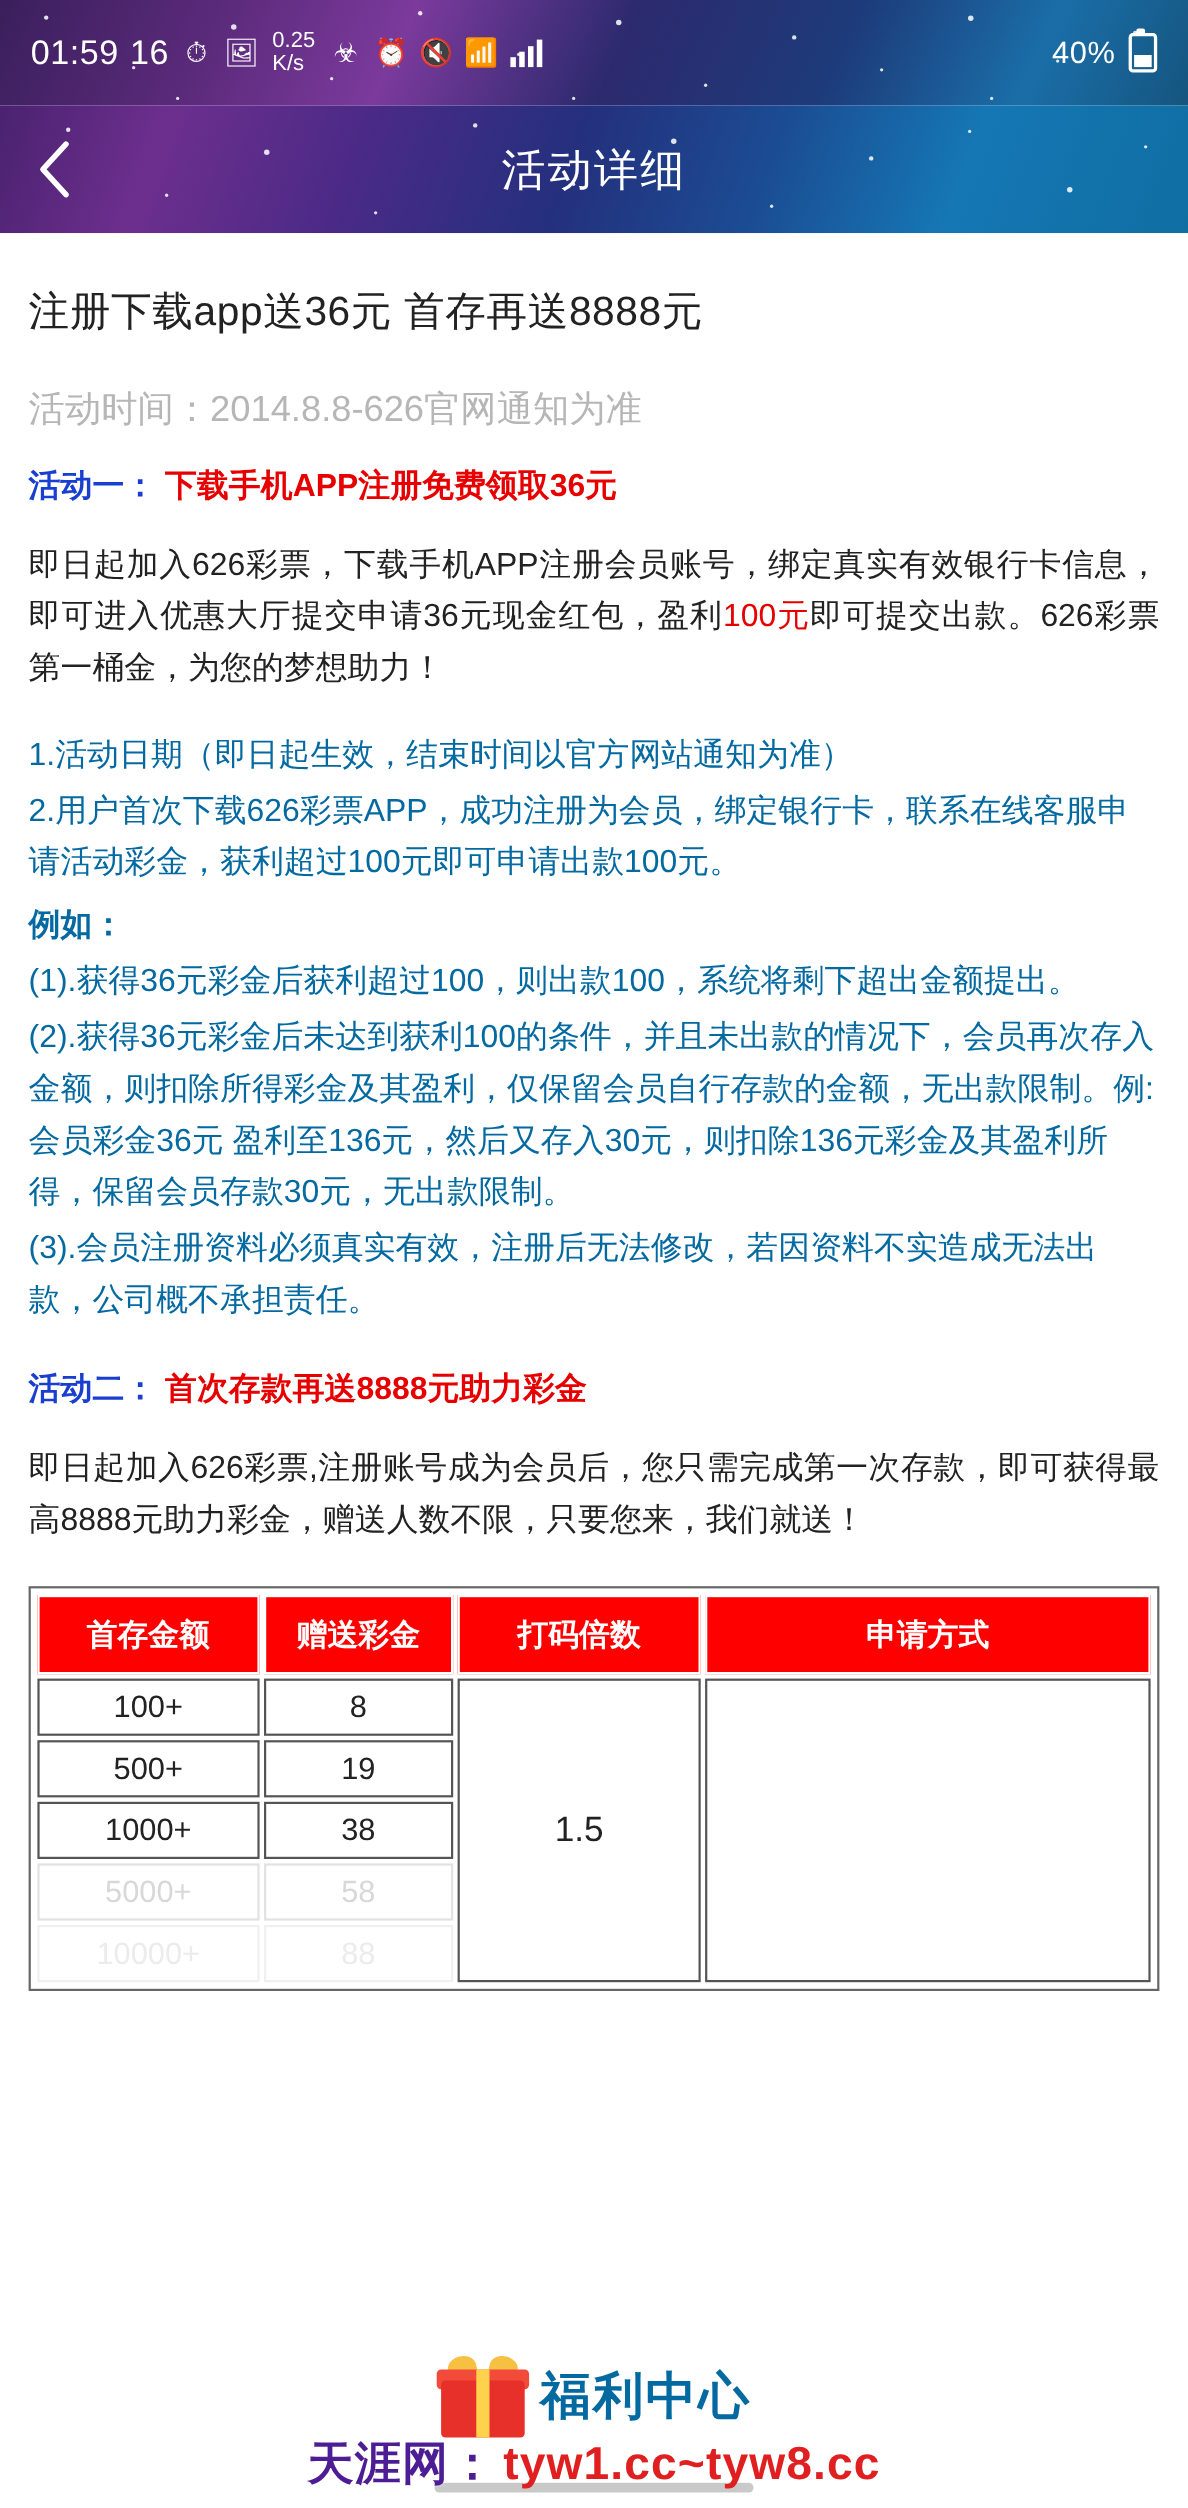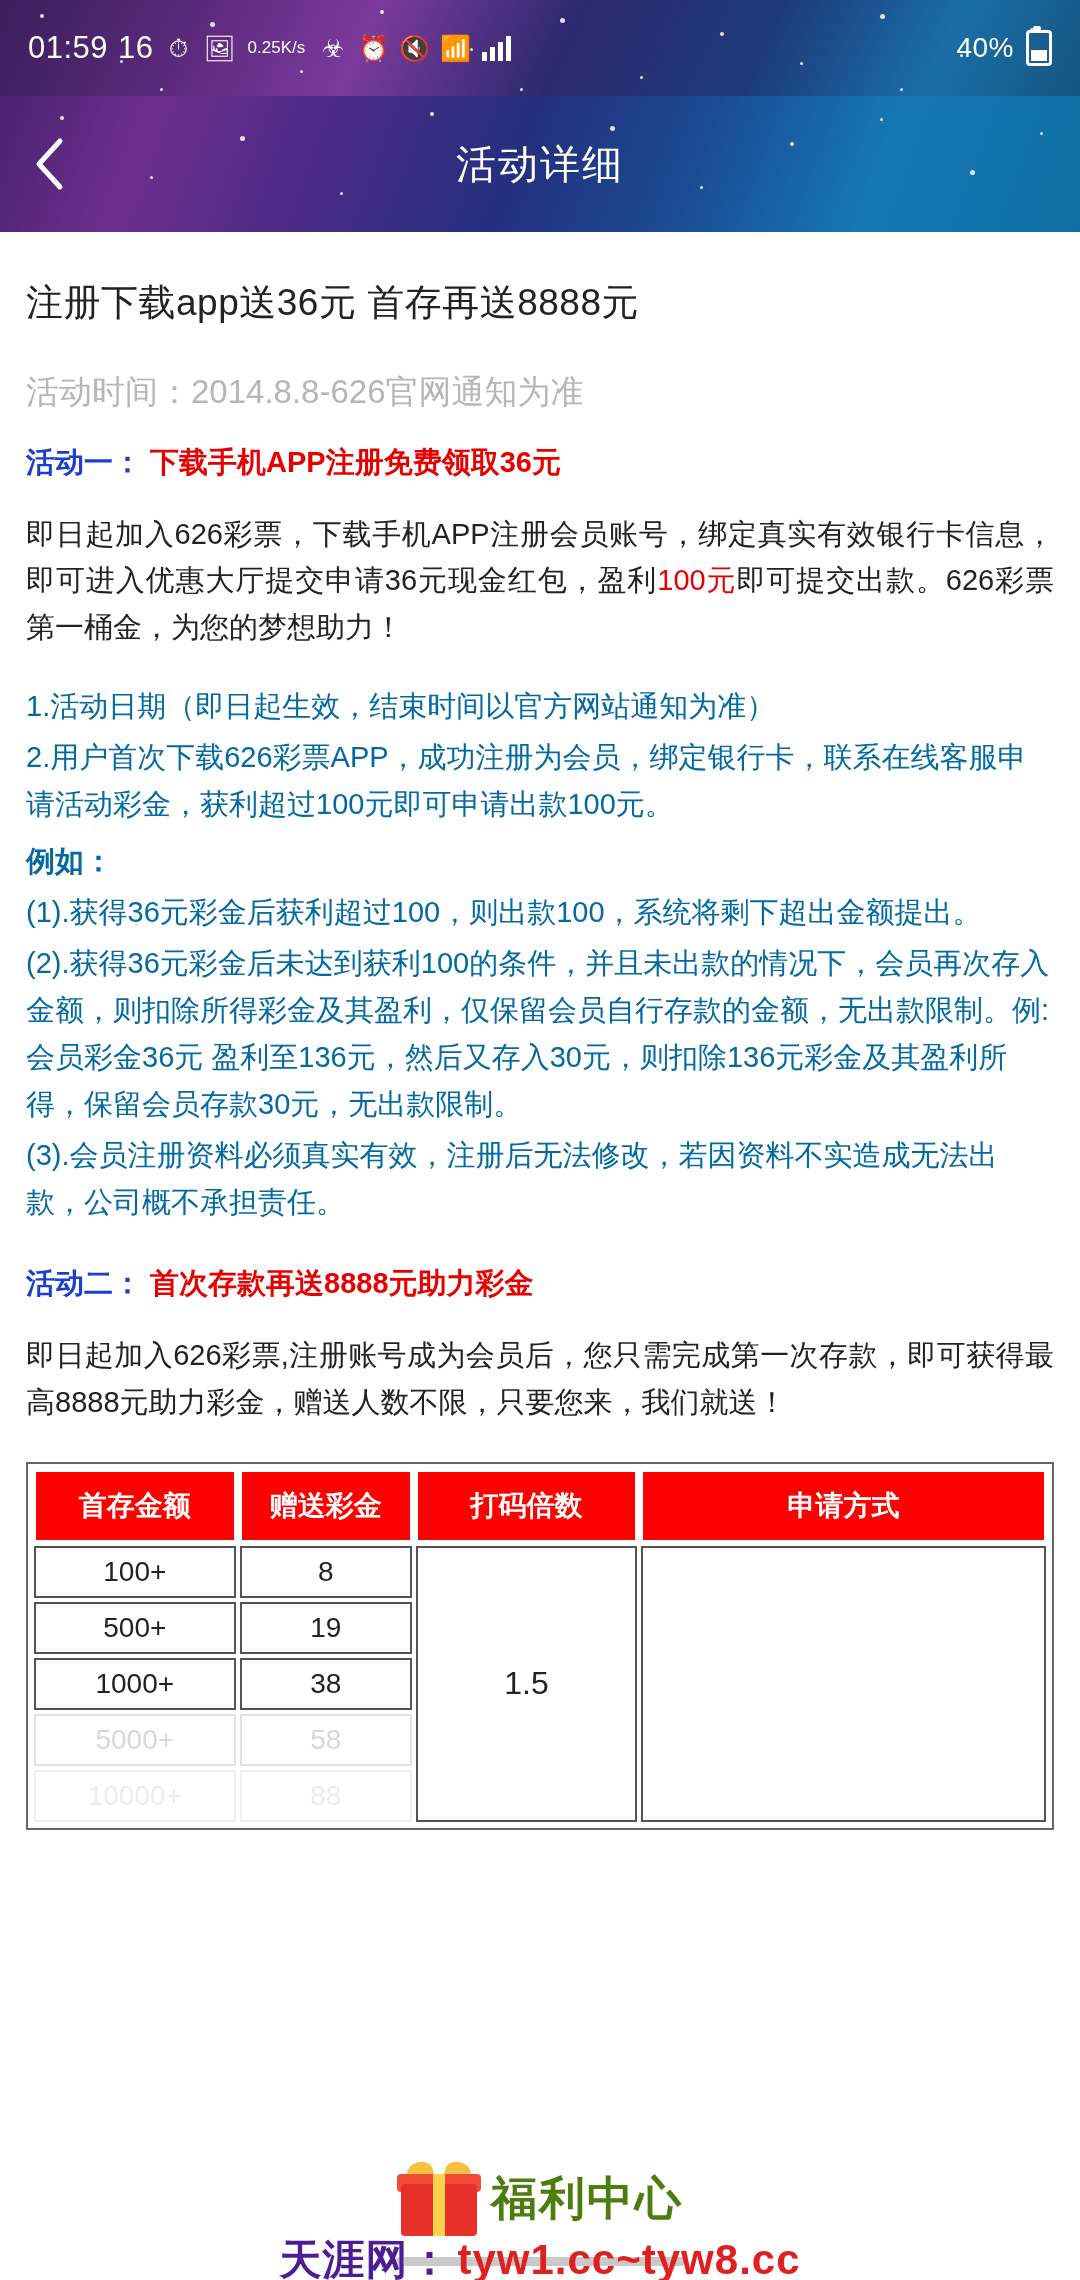--- a/index.html
+++ b/index.html
@@ -62,24 +62,23 @@
     display: inline-flex;
     align-items: center;
     justify-content: center;
     width: 30px;
     height: 30px;
     font-size: 25px;
     line-height: 1;
   }
   .netspeed {
     display: flex;
-    flex-direction: row;
-    align-items: center;
+    flex-direction: column;
     line-height: 1.05;
-    font-size: 17px;
+    font-size: 20px;
     margin: 0 2px;
   }
   .battery-text {
     font-size: 28px;
     letter-spacing: 0.5px;
   }
   .battery-shape {
     width: 20px;
     height: 30px;
     border: 3px solid #ffffff;
@@ -118,21 +117,21 @@
     background: #ffffff;
   }
   .sig-bars i:nth-child(1) { height: 9px; }
   .sig-bars i:nth-child(2) { height: 14px; }
   .sig-bars i:nth-child(3) { height: 19px; }
   .sig-bars i:nth-child(4) { height: 25px; }
 
   
   .appbar {
     position: relative;
-    height: 136px;
+    height: 116px;
     background: linear-gradient(110deg, #4a2270 0%, #6d2f8e 14%, #4b2a86 30%, #24307d 48%, #1b4c93 64%, #1577b4 80%, #0f6fa3 100%);
     display: flex;
     align-items: center;
     overflow: hidden;
   }
   .appbar .back {
     position: relative;
     z-index: 3;
     width: 100px;
     height: 116px;
@@ -323,21 +322,21 @@
     top: 0px;
     width: 26px;
     height: 20px;
     background: #f6c143;
     border-radius: 50% 50% 0 0;
   }
   .wm-gift .bowl { left: 10px; transform: rotate(-14deg); }
   .wm-gift .bowr { left: 48px; transform: rotate(14deg); }
   .wm-text-1 {
     font-size: 46px;
-    color: #4d7c0f;
+    color: #0369a1;
     font-weight: bold;
     letter-spacing: 2px;
     text-shadow: 0 0 2px rgba(255,255,255,0.9);
   }
   .wm-line2 {
     position: absolute;
     left: 0;
     right: 0;
     bottom: 12px;
     display: flex;

